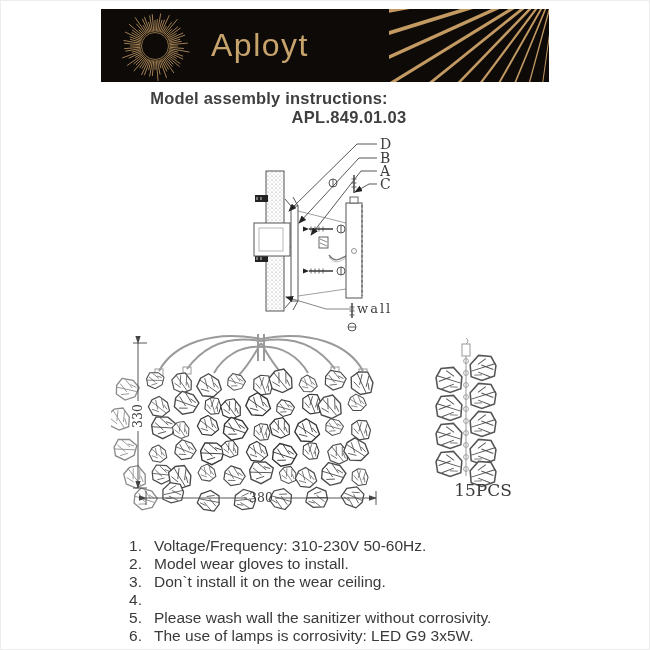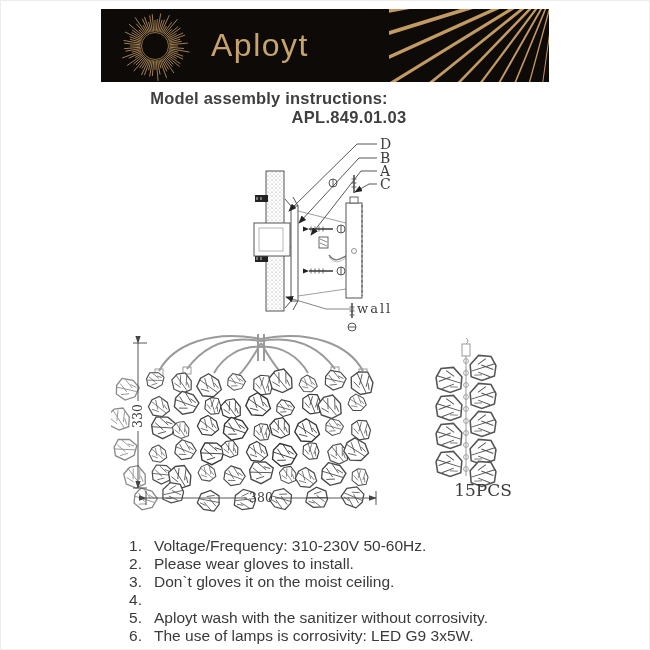--- a/index.html
+++ b/index.html
@@ -361,32 +361,32 @@
     <text class="cad-text" x="62" y="160" font-size="17" text-anchor="middle">15PCS</text>
   </svg>
 
   <div class="list">
     <div class="li">
       <span class="num">1.</span>
       <span class="txt">Voltage/Frequency: 310-230V 50-60Hz.</span>
     </div>
     <div class="li">
       <span class="num">2.</span>
-      <span class="txt">Please wear gloves to install.</span>
+      <span class="txt">Model wear gloves to install.</span>
     </div>
     <div class="li">
       <span class="num">3.</span>
-      <span class="txt">Don`t gloves it on the moist ceiling.</span>
+      <span class="txt">Don`t install it on the wear ceiling.</span>
     </div>
     <div class="li">
       <span class="num">4.</span>
     </div>
     <div class="li">
       <span class="num">5.</span>
-      <span class="txt">Aployt wash with the sanitizer without corrosivity.</span>
+      <span class="txt">Please wash wall the sanitizer without corrosivity.</span>
     </div>
     <div class="li">
       <span class="num">6.</span>
       <span class="txt">The use of lamps is corrosivity: LED G9 3x5W.</span>
     </div>
   </div>
 
 </div>
 
 </body></html>

